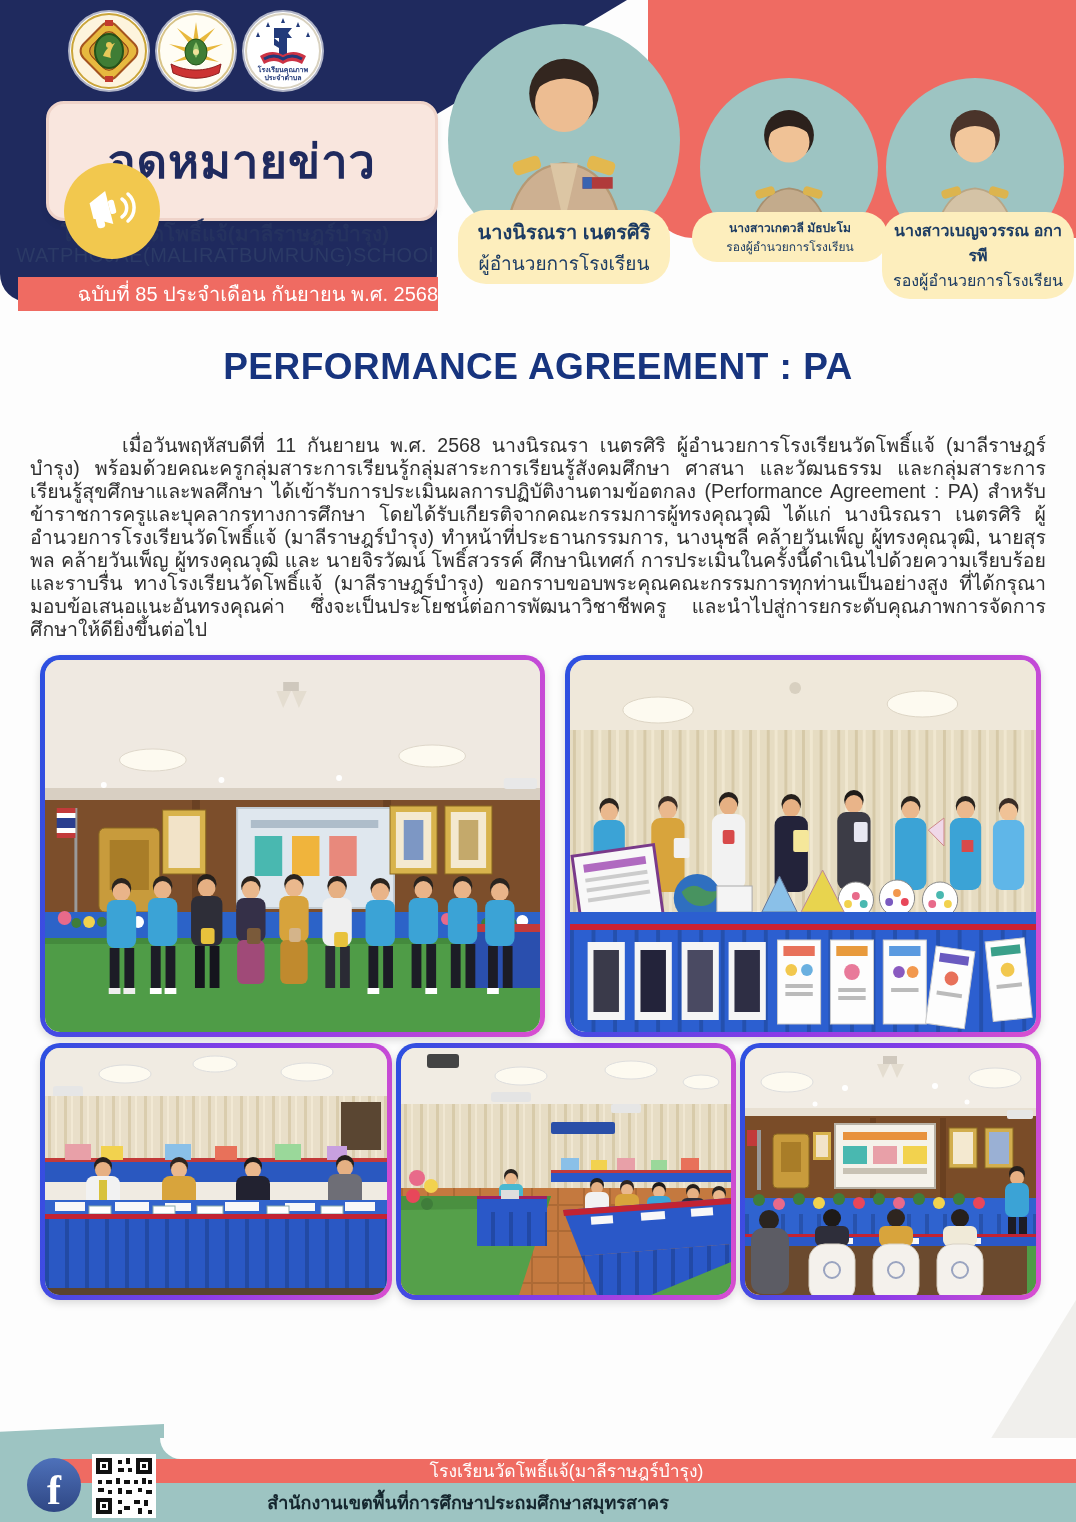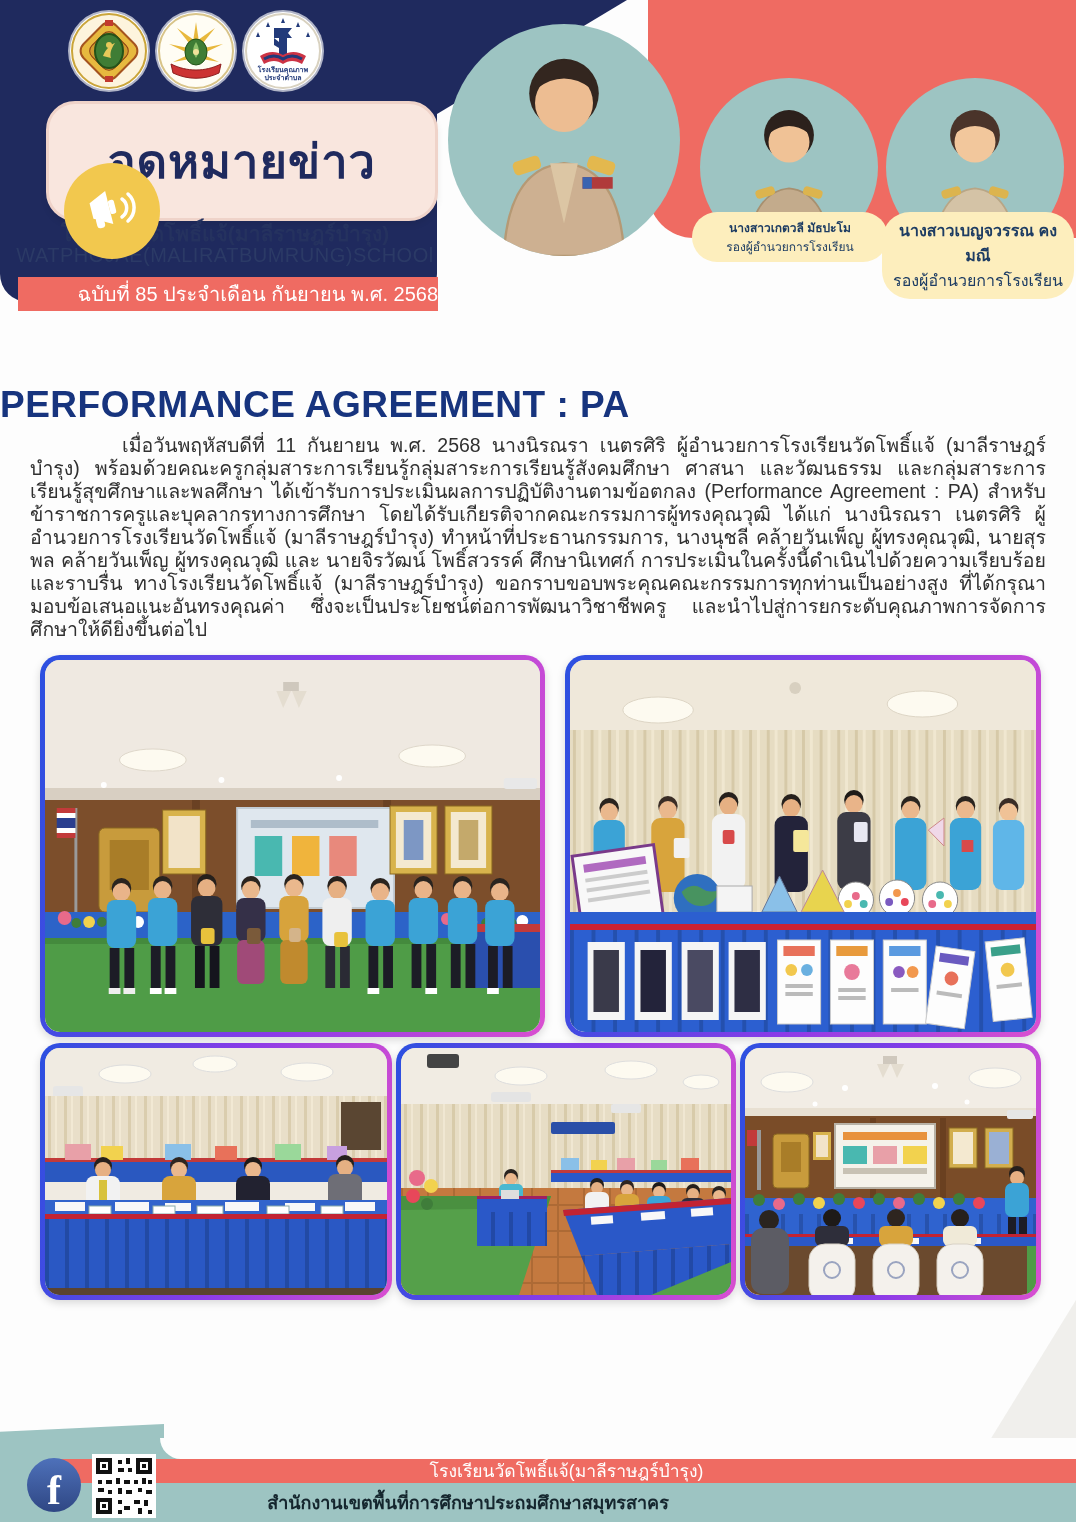--- a/index.html
+++ b/index.html
@@ -17,21 +17,21 @@
              border-radius:0 0 28px 28px;z-index:1;}
   .navy-wedge{left:437px;top:0;width:190px;height:114px;background:var(--navy);
               clip-path:polygon(0 0,100% 0,0 100%);z-index:2;}
   .coral-block{left:648px;top:0;width:428px;height:238px;background:var(--coral);
                border-radius:0 0 0 46px;z-index:1;}
   .logo-row{left:70px;top:12px;z-index:3;display:flex;gap:9px;}
   .logo{width:78px;height:78px;border-radius:50%;background:#fff;overflow:hidden;
         box-shadow:0 0 0 2px rgba(255,255,255,.65);}
   .logo svg{width:100%;height:100%;display:block;}
   .pink-box{left:46px;top:101px;width:386px;height:114px;background:var(--creampink);
-            border:3px solid #efd3c9;border-radius:29px;z-index:3;
+            border:3px solid #efd3c9;border-radius:18px;z-index:3;
             display:flex;align-items:center;justify-content:center;
             box-shadow:0 4px 6px rgba(0,0,0,.08);}
   .pink-box .t{font-size:47px;font-weight:bold;color:var(--navy);letter-spacing:1px;}
   .mega{left:64px;top:163px;width:96px;height:96px;border-radius:50%;background:var(--yellow);
         z-index:4;display:flex;align-items:center;justify-content:center;}
   .school-th{left:0;top:217px;width:450px;text-align:center;font-size:21px;font-weight:bold;
              color:#25325f;z-index:3;}
   .school-en{left:0;top:244px;width:450px;text-align:center;font-size:20px;
              color:#2b3a66;z-index:3;letter-spacing:.5px;}
   .issue{left:18px;top:277px;width:420px;height:34px;background:var(--coral);z-index:3;
@@ -45,22 +45,22 @@
         color:#1d3c63;padding:6px 8px;box-sizing:border-box;}
   .pill .nm{font-weight:bold;}
   .pill1{left:458px;top:210px;width:212px;}
   .pill1 .nm{font-size:20px;} .pill1 .tt{font-size:19px;}
   .pill2{left:692px;top:212px;width:196px;}
   .pill2 .nm,.pill2 .tt{font-size:12px;} 
   .pill3{left:882px;top:212px;width:192px;}
   .pill3 .nm,.pill3 .tt{font-size:16px;}
 
   
-  .headline{left:0;top:346px;width:100%;font-size:37px;font-weight:800;
-            color:var(--headblue);letter-spacing:.5px;margin-top:38px;}
+  .headline{left:0;top:346px;width:100%;text-align:center;font-size:37px;font-weight:800;
+            color:var(--headblue);letter-spacing:.5px;}
   .body-text{left:30px;top:414px;width:1016px;font-size:19.5px;line-height:23px;
              color:var(--textdark);text-align:justify;text-indent:92px;}
 
   
   .frame{border-radius:20px;padding:5px;z-index:2;
          background:linear-gradient(100deg,var(--fr1),var(--fr2) 52%,var(--fr3));
          box-shadow:0 3px 8px rgba(0,0,0,.15);}
   .frame .inner{width:100%;height:100%;border-radius:15px;overflow:hidden;background:#ddd;}
   .frame svg{width:100%;height:100%;display:block;}
   .ph1{left:40px;top:655px;width:495px;height:372px;}
@@ -199,26 +199,30 @@
     <svg viewBox="0 0 100 100">
       <circle cx="50" cy="32" r="14" fill="#4a342a"></circle>
       <circle cx="50" cy="36" r="11.5" fill="#f2c79c"></circle>
       <path d="M39 31q11-8 22 0 0-9-8-11-10-2-14 5z" fill="#4a342a"></path>
       <path d="M26 100q3-36 24-38 21 2 24 38z" fill="#d4c3a6" stroke="#b8a686"></path>
       <rect x="31" y="62" width="11" height="5" rx="2" transform="rotate(-16 36 64)" fill="#dcb44e"></rect>
       <rect x="58" y="62" width="11" height="5" rx="2" transform="rotate(16 64 64)" fill="#dcb44e"></rect>
     </svg>
   </div>
 
+  <div class="abs pill pill1">
+    <div class="nm">นางนิรณรา เนตรศิริ</div>
+    <div class="tt">ผู้อำนวยการโรงเรียน</div>
+  </div>
   <div class="abs pill pill2">
     <div class="nm">นางสาวเกตวลี มัธปะโม</div>
     <div class="tt">รองผู้อำนวยการโรงเรียน</div>
   </div>
   <div class="abs pill pill3">
-    <div class="nm">นางสาวเบญจวรรณ คงมณี</div>
+    <div class="nm">นางสาวเบญจวรรณ อการพี</div>
     <div class="tt">รองผู้อำนวยการโรงเรียน</div>
   </div>
 
   <div class="abs headline">PERFORMANCE AGREEMENT : PA</div>
   <p class="abs body-text">เมื่อวันพฤหัสบดีที่ 11 กันยายน พ.ศ. 2568 นางนิรณรา เนตรศิริ ผู้อำนวยการโรงเรียนวัดโพธิ์แจ้ (มาลีราษฎร์บำรุง) พร้อมด้วยคณะครูกลุ่มสาระการเรียนรู้กลุ่มสาระการเรียนรู้สังคมศึกษา ศาสนา และวัฒนธรรม และกลุ่มสาระการเรียนรู้สุขศึกษาและพลศึกษา ได้เข้ารับการประเมินผลการปฏิบัติงานตามข้อตกลง (Performance Agreement : PA) สำหรับข้าราชการครูและบุคลากรทางการศึกษา โดยได้รับเกียรติจากคณะกรรมการผู้ทรงคุณวุฒิ ได้แก่ นางนิรณรา เนตรศิริ ผู้อำนวยการโรงเรียนวัดโพธิ์แจ้ (มาลีราษฎร์บำรุง) ทำหน้าที่ประธานกรรมการ, นางนุชลี คล้ายวันเพ็ญ ผู้ทรงคุณวุฒิ, นายสุรพล คล้ายวันเพ็ญ ผู้ทรงคุณวุฒิ และ นายจิรวัฒน์ โพธิ์สวรรค์ ศึกษานิเทศก์ การประเมินในครั้งนี้ดำเนินไปด้วยความเรียบร้อยและราบรื่น ทางโรงเรียนวัดโพธิ์แจ้ (มาลีราษฎร์บำรุง) ขอกราบขอบพระคุณคณะกรรมการทุกท่านเป็นอย่างสูง ที่ได้กรุณามอบข้อเสนอแนะอันทรงคุณค่า ซึ่งจะเป็นประโยชน์ต่อการพัฒนาวิชาชีพครู และนำไปสู่การยกระดับคุณภาพการจัดการศึกษาให้ดียิ่งขึ้นต่อไป</p>
 
   <div class="abs frame ph1">
     <div class="inner">
       <svg viewBox="0 0 505 372" preserveAspectRatio="none">
         <rect width="505" height="372" fill="#efe9e1"></rect>

